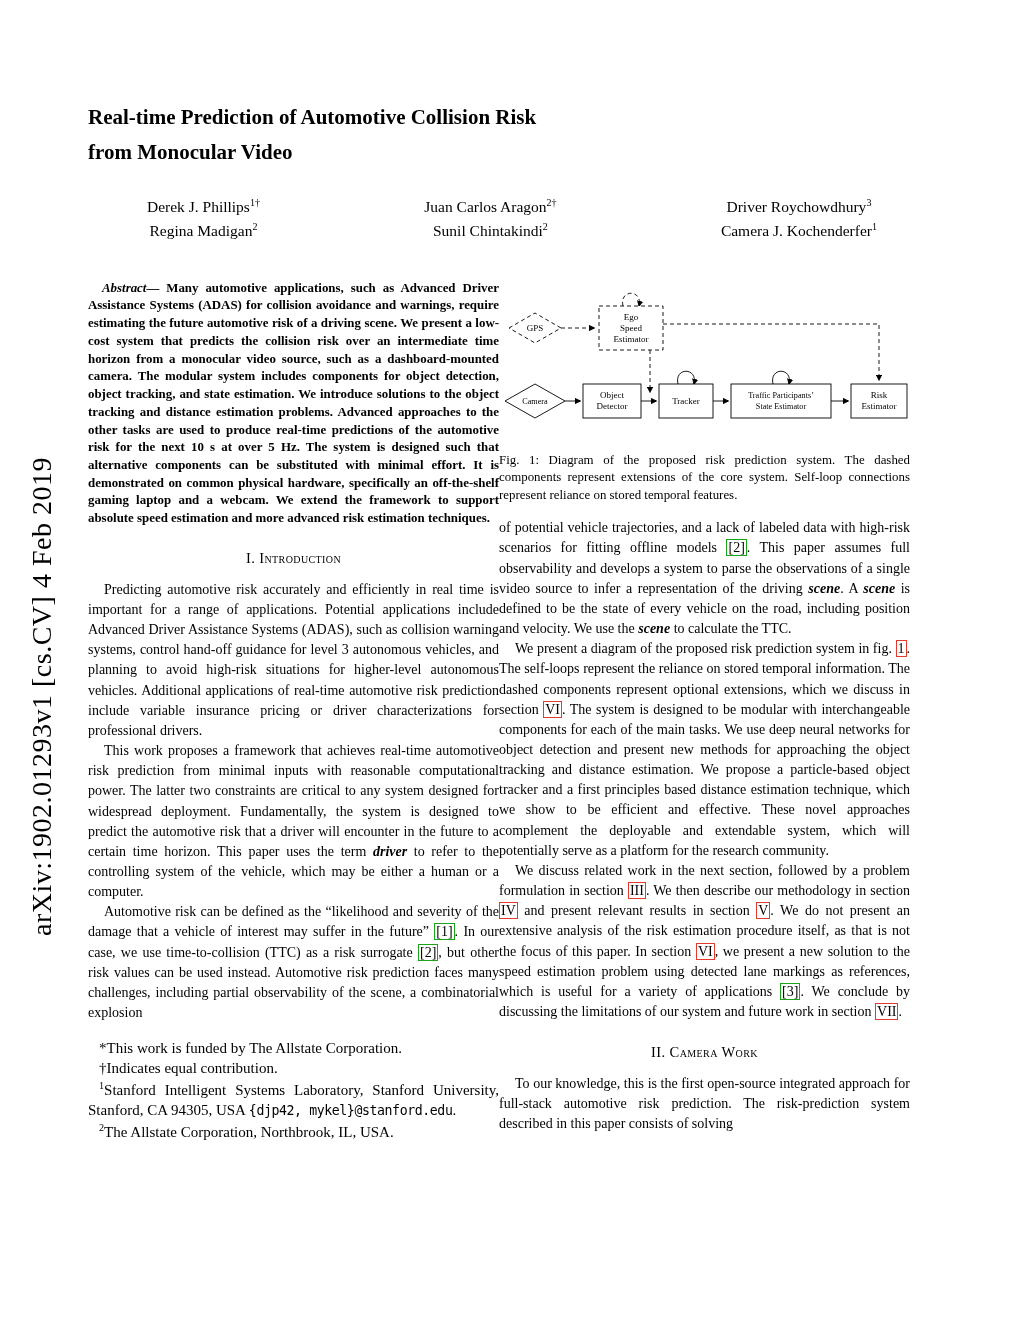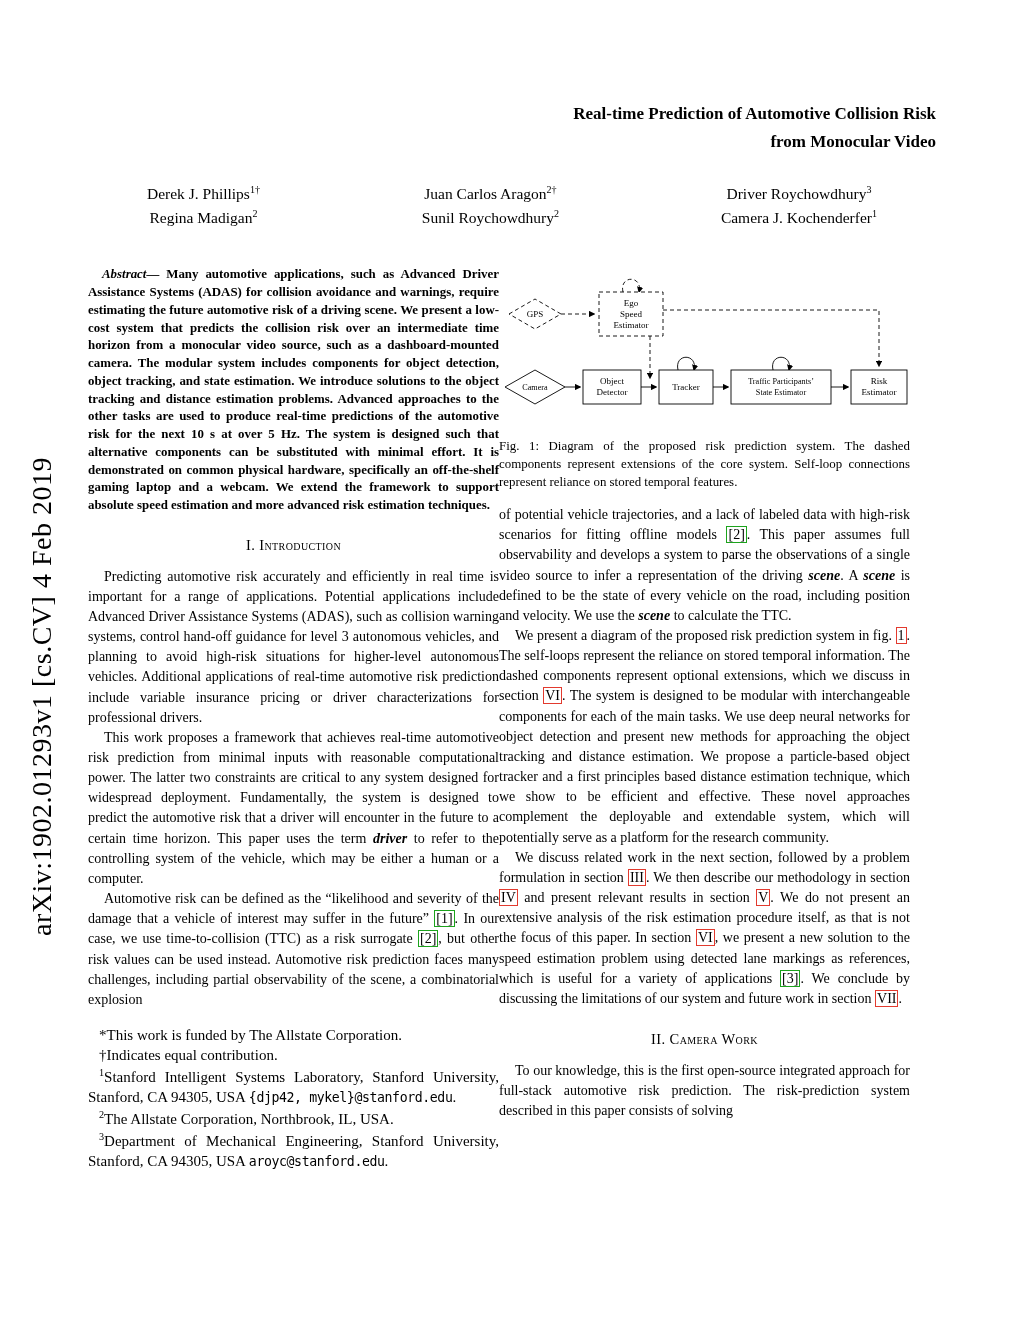--- a/index.html
+++ b/index.html
@@ -7,21 +7,21 @@
   .page {
     position:relative; width:1024px; height:1325px; background:#ffffff;
     font-family:"Liberation Serif", serif; color:#000; overflow:hidden;
   }
   .arxiv-banner {
     position:absolute; left:26px; top:936px;
     transform:rotate(-90deg); transform-origin:0 0;
     font-size:28px; white-space:nowrap; letter-spacing:0.5px; color:#000;
   }
   .content { position:absolute; left:88px; top:100px; width:848px; }
-  .title { text-align:right; font-size:17px; font-weight:bold; line-height:1.65; }
+  .title { text-align:left; font-size:21px; font-weight:bold; line-height:1.65; }
   .authors { width:730px; margin:26px auto 0; display:flex; justify-content:space-between; text-align:center; font-size:15.5px; line-height:1.55; }
   .sup { vertical-align:super; font-size:0.65em; }
   .columns { display:flex; margin-top:36px; }
   .col { width:411px; font-size:14px; line-height:1.44; text-align:justify; }
   .abstract { font-size:12.9px; font-weight:bold; line-height:1.375; text-indent:14px; }
   .para { text-indent:16px; }
   .noindent { text-indent:0; }
   .sec-heading { text-align:center; font-variant:small-caps; font-size:14.5px; letter-spacing:0.4px; margin:20px 0 11px; }
   .footnotes { margin-top:16px; font-size:15px; line-height:1.33; }
   .footnotes p { text-indent:11px; }
@@ -54,42 +54,41 @@
       <div>from Monocular Video</div>
     </div>
 
     <div class="authors">
       <div>
         <div><span>Derek J. Phillips</span><span class="sup">1†</span></div>
         <div><span>Regina Madigan</span><span class="sup">2</span></div>
       </div>
       <div>
         <div><span>Juan Carlos Aragon</span><span class="sup">2†</span></div>
-        <div><span>Sunil Roychowdhury</span><span class="sup">2</span></div>
+        <div><span>Sunil Chintakindi</span><span class="sup">2</span></div>
       </div>
       <div>
         <div><span>Driver Roychowdhury</span><span class="sup">3</span></div>
         <div><span>Camera J. Kochenderfer</span><span class="sup">1</span></div>
       </div>
     </div>
 
     <div class="columns">
 
       <div class="col">
         <p class="abstract"><span class="seg-bi">Abstract— </span><span>Many automotive applications, such as Advanced Driver Assistance Systems (ADAS) for collision avoidance and warnings, require estimating the future automotive risk of a driving scene. We present a low-cost system that predicts the collision risk over an intermediate time horizon from a monocular video source, such as a dashboard-mounted camera. The modular system includes components for object detection, object tracking, and state estimation. We introduce solutions to the object tracking and distance estimation problems. Advanced approaches to the other tasks are used to produce real-time predictions of the automotive risk for the next 10 s at over 5 Hz. The system is designed such that alternative components can be substituted with minimal effort. It is demonstrated on common physical hardware, specifically an off-the-shelf gaming laptop and a webcam. We extend the framework to support absolute speed estimation and more advanced risk estimation techniques.</span></p>
         <div class="sec-heading">I. Introduction</div>
         <p class="para"><span>Predicting automotive risk accurately and efficiently in real time is important for a range of applications. Potential applications include Advanced Driver Assistance Systems (ADAS), such as collision warning systems, control hand-off guidance for level 3 autonomous vehicles, and planning to avoid high-risk situations for higher-level autonomous vehicles. Additional applications of real-time automotive risk prediction include variable insurance pricing or driver characterizations for professional drivers.</span></p>
         <p class="para"><span>This work proposes a framework that achieves real-time automotive risk prediction from minimal inputs with reasonable computational power. The latter two constraints are critical to any system designed for widespread deployment. Fundamentally, the system is designed to predict the automotive risk that a driver will encounter in the future to a certain time horizon. This paper uses the term </span><span class="seg-i">driver</span><span> to refer to the controlling system of the vehicle, which may be either a human or a computer.</span></p>
         <p class="para"><span>Automotive risk can be defined as the “likelihood and severity of the damage that a vehicle of interest may suffer in the future” </span><span class="seg-c" style="border-color: rgb(28, 163, 28);">[1]</span><span>. In our case, we use time-to-collision (TTC) as a risk surrogate </span><span class="seg-c" style="border-color: rgb(28, 163, 28);">[2]</span><span>, but other risk values can be used instead. Automotive risk prediction faces many challenges, including partial observability of the scene, a combinatorial explosion</span></p>
         <div class="footnotes">
           <p><span>*This work is funded by The Allstate Corporation.</span></p>
           <p><span>†Indicates equal contribution.</span></p>
           <p><span class="seg-s">1</span><span>Stanford Intelligent Systems Laboratory, Stanford University, Stanford, CA 94305, USA </span><span class="seg-m">{djp42, mykel}@stanford.edu</span><span>.</span></p>
           <p><span class="seg-s">2</span><span>The Allstate Corporation, Northbrook, IL, USA.</span></p>
-          <p><span class="seg-s">3</span><span>Department of Mechanical Engineering, Stanford University, Stanford, CA 94305, USA </span><span class="seg-m">aroyc@stanford.edu</span><span>.</span></p>
         </div>
       </div>
 
       <div class="col">
 
         <div class="figure">
           <svg width="411" height="160" viewBox="0 0 411 160">
             <defs>
               <marker id="arr" viewBox="0 0 10 10" refX="8" refY="5" markerWidth="7" markerHeight="7" orient="auto">
                 <path d="M0,0 L10,5 L0,10 z" fill="#000"></path>

